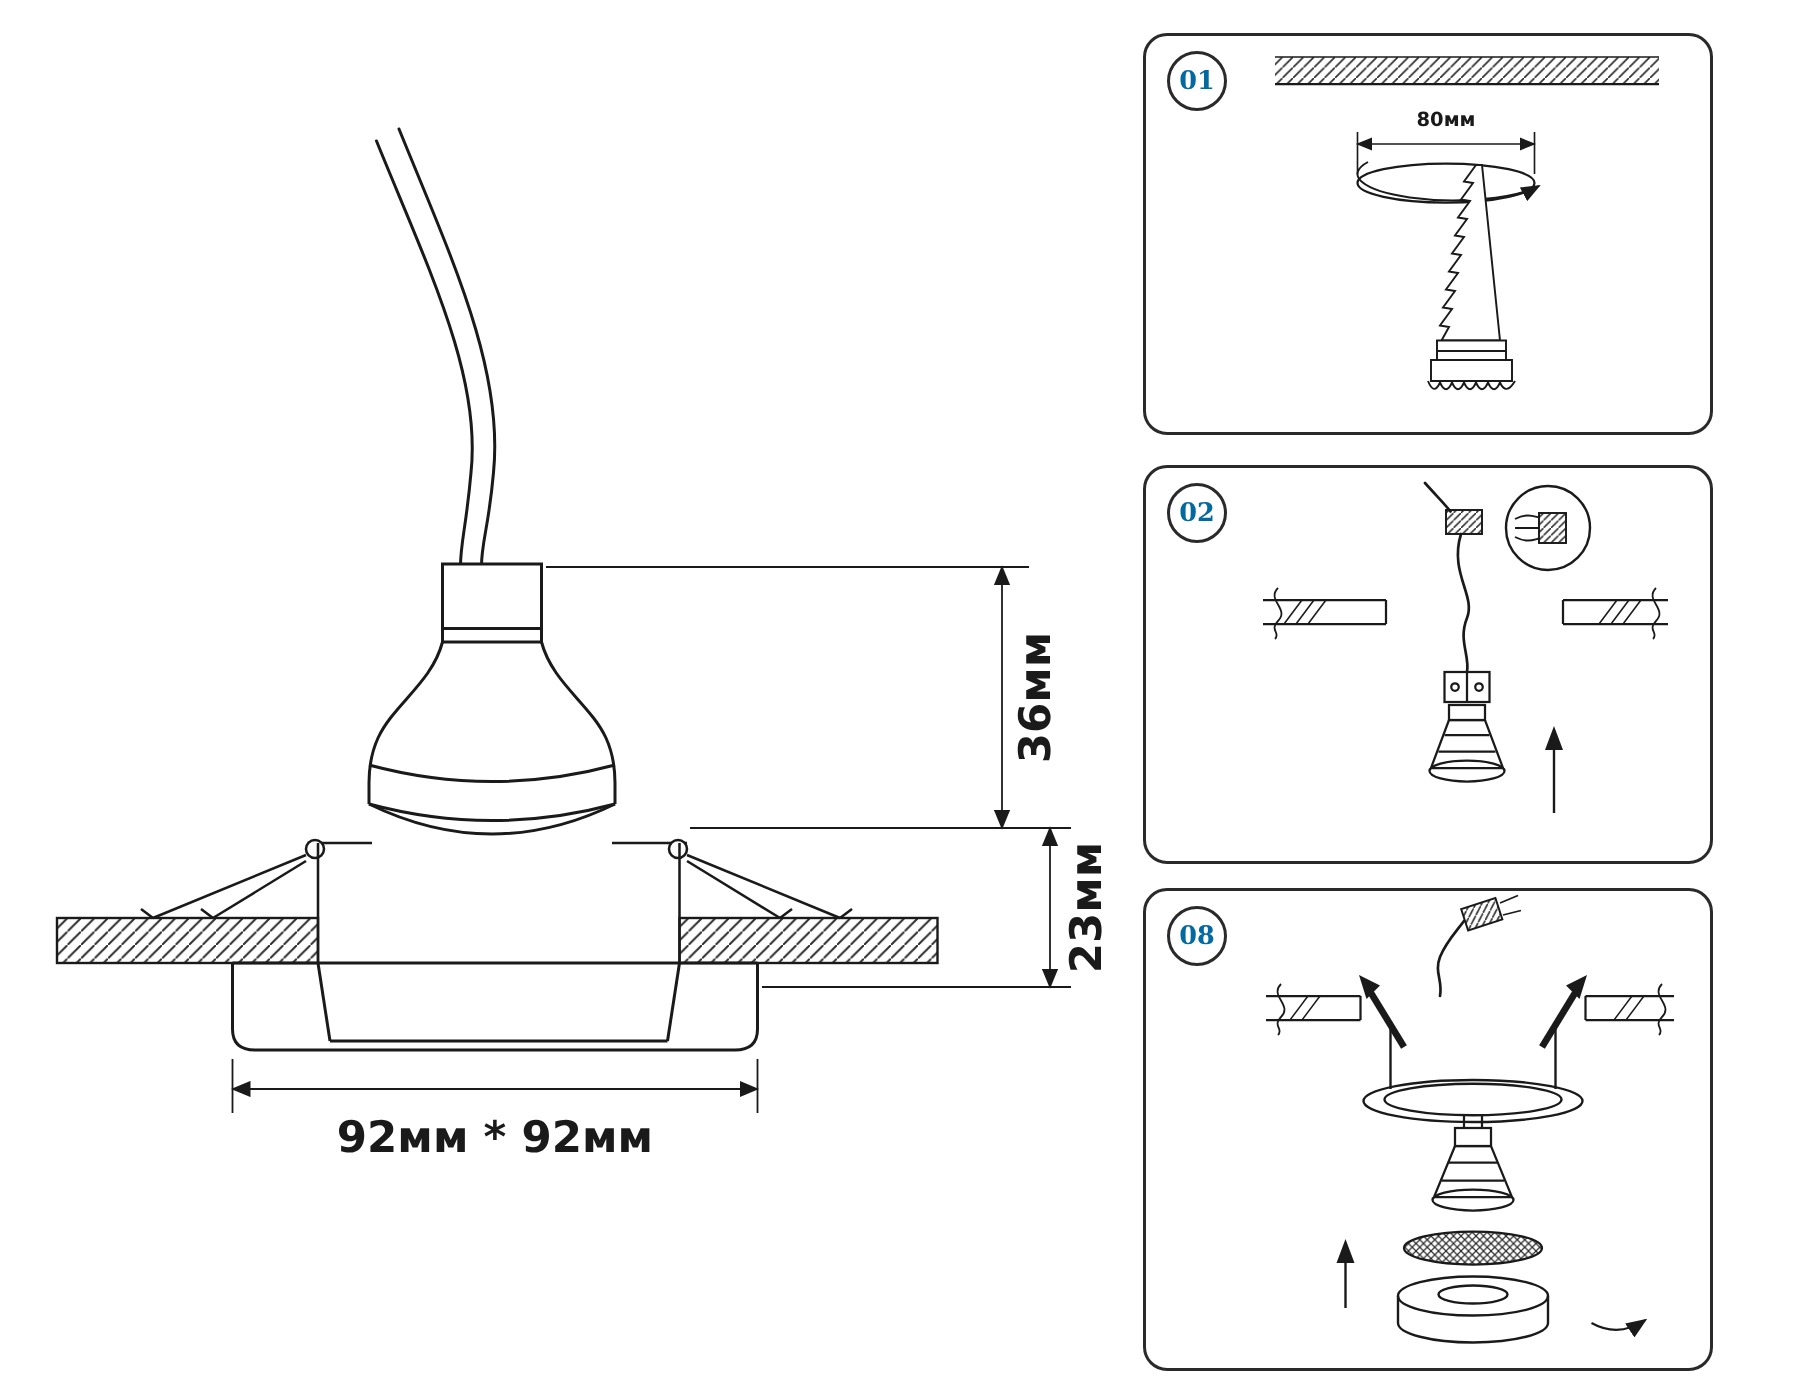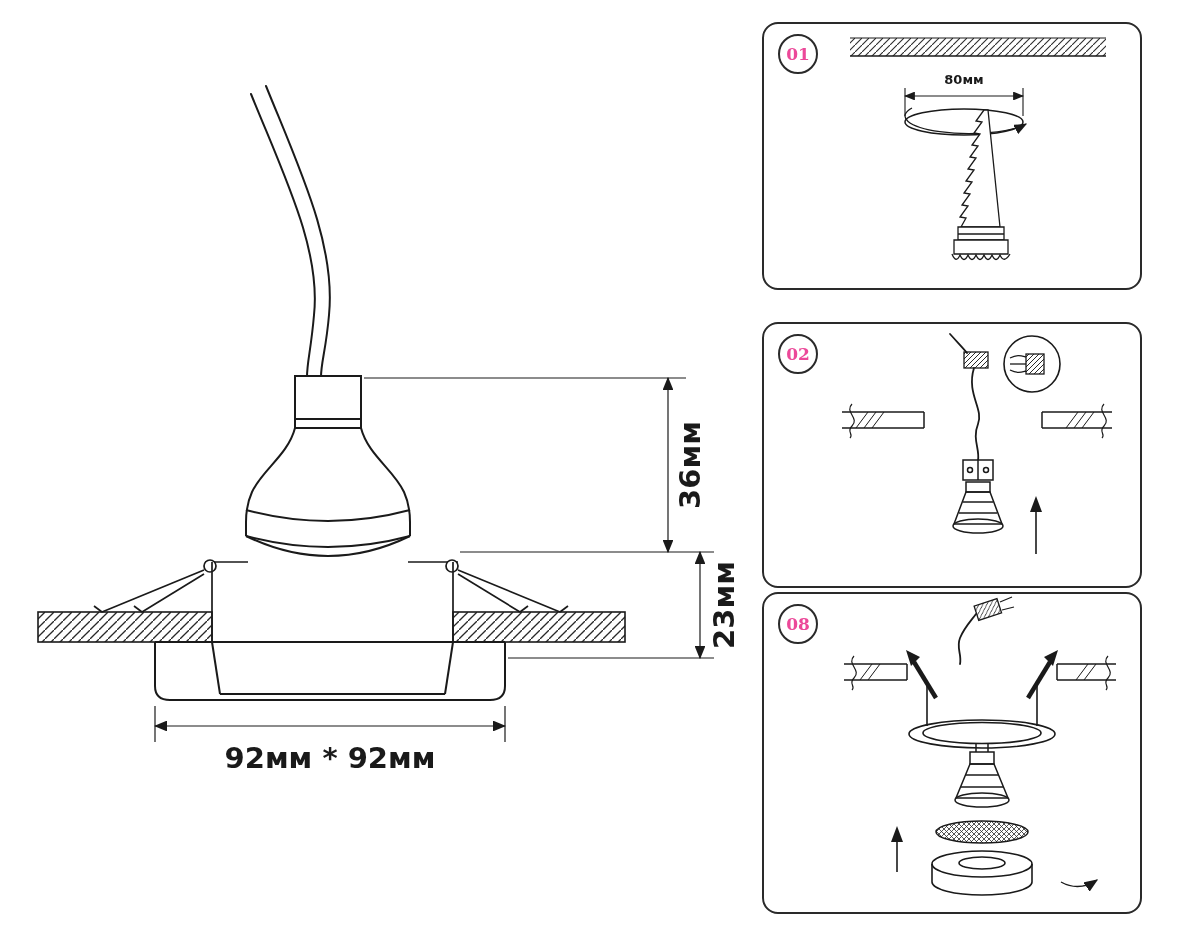--- a/index.html
+++ b/index.html
@@ -12,21 +12,21 @@
   .step-panel {
     position:absolute; box-sizing:border-box;
     border:2px solid #2a2a2a; border-radius:16px; background:#ffffff;
   }
   .step-panel svg { position:absolute; left:0; top:0; }
   .step-badge {
     position:absolute; left:14px; top:10px; width:36px; height:36px;
     border:2px solid #2a2a2a; border-radius:50%;
     display:flex; align-items:center; justify-content:center;
     font-family:"DejaVu Serif", serif; font-weight:bold; font-size:17px;
-    color:#ec4899; background:#fff; z-index:2;
+    color:#0369a1; background:#fff; z-index:2;
   }
   .dim-text { font-family:"DejaVu Sans", sans-serif; font-weight:bold; fill:#1a1a1a; }
 </style>
 </head>
 <body>
 
 <div class="canvas">
 
   <svg class="main-svg" width="760" height="933" viewBox="0 0 760 933">
     <defs>
@@ -140,21 +140,21 @@
                  L196,193 L202,194 L197,203 L236,203 L224,86 Z"></path>
         <path d="M194,203 L240,203 L240,216 L194,216 Z"></path>
         <line x1="194" y1="210" x2="240" y2="210"></line>
         <path d="M190,216 L244,216 L244,230 L190,230 Z"></path>
         <path d="M188,230 Q192,240 196,231 Q200,240 204,231 Q208,240 212,231 Q216,240 220,231
                  Q224,240 228,231 Q232,240 236,231 Q240,240 246,230" fill="none"></path>
       </g>
     </svg>
   </div>
 
-  <div class="step-panel" style="left:762px; top:322px; width:380px; height:266px;">
+  <div class="step-panel" style="left:762px; top:310px; width:380px; height:266px;">
     <div class="step-badge">02</div>
     <svg width="376" height="262" viewBox="0 0 376 262">
       <defs>
         <pattern id="h2" patternUnits="userSpaceOnUse" width="5" height="5">
           <path d="M-1,6 L6,-1" stroke="#2a2a2a" stroke-width="1" fill="none"></path>
         </pattern>
         <marker id="a2" markerWidth="10" markerHeight="8" refX="9" refY="4" orient="auto-start-reverse">
           <path d="M0,0 L10,4 L0,8 Z" fill="#1a1a1a"></path>
         </marker>
       </defs>

